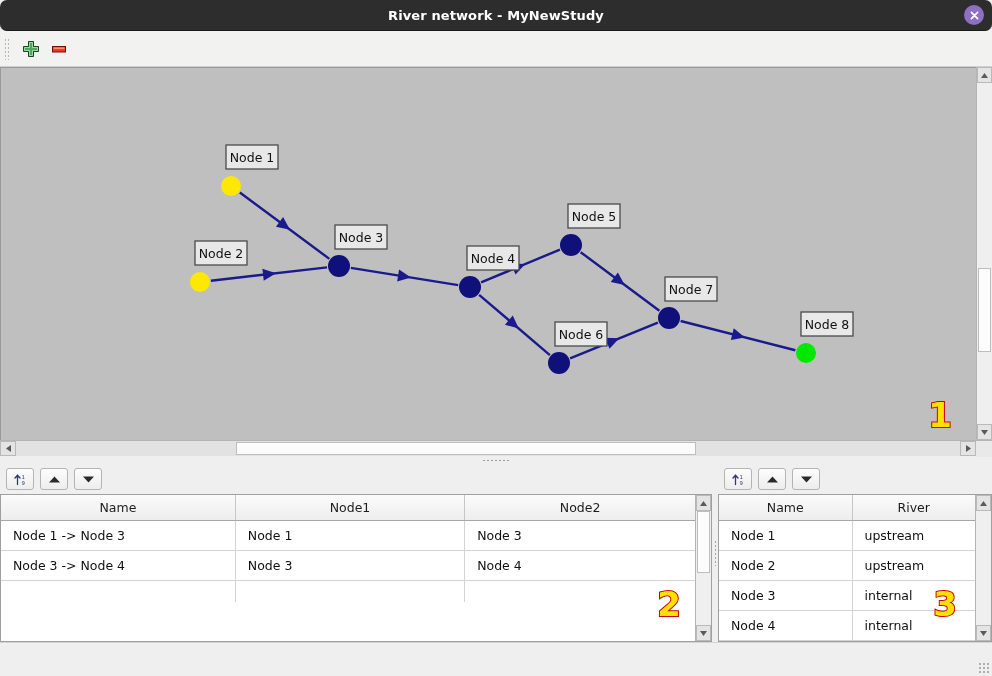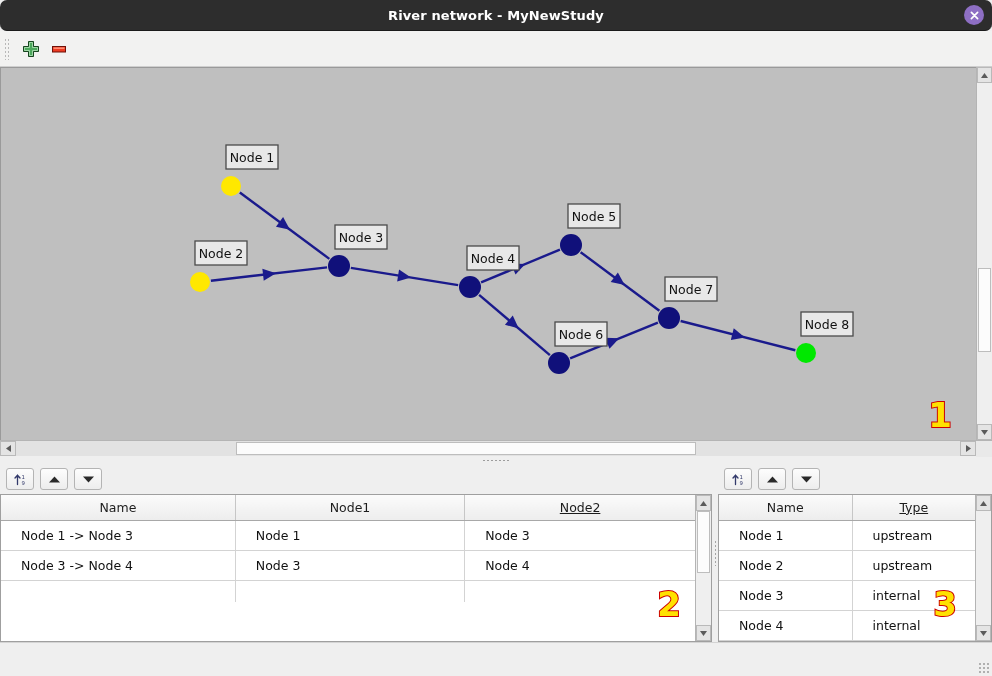--- a/index.html
+++ b/index.html
@@ -189,28 +189,28 @@
   thead th {
     height: 25px;
     background: linear-gradient(#fbfbfb, #ededed);
     border-right: 1px solid #c6c6c6;
     border-bottom: 1px solid #a8a8a8;
     font-size: 12.5px; font-weight: normal;
     color: #1c1c1c;
     text-align: center;
     cursor: pointer;
   }
-  thead th:last-child { border-right: none; text-decoration: underline; }
+  thead th:last-child { border-right: none; }
   tbody td {
     height: 30px;
     border-right: 1px solid #d3d3d3;
     border-bottom: 1px solid #d3d3d3;
     font-size: 12.5px;
     color: #111;
-    padding-left: 20px;
+    padding-left: 12px;
     background: #ffffff;
     white-space: nowrap; overflow: hidden; text-overflow: ellipsis;
   }
   tbody td:last-child { border-right: none; }
   tbody tr.filler td { height: 22px; border-bottom: none; }
 
   .statusbar {
     height: 34px; flex: 0 0 34px;
     background: #efefef;
     border-top: 1px solid #d4d4d4;
@@ -481,21 +481,21 @@
       <div class="table-area" style="position:relative;">
         <div class="table-scroll">
           <table>
             <colgroup>
                 <col style="width:133px">
                 <col style="width:auto">
               </colgroup>
             <thead>
                 <tr id="nodes-head">
                   <th>Name</th>
-                  <th>Type</th>
+                  <th>River</th>
                 </tr>
               </thead>
             <tbody id="nodes-body">
                 <tr>
                   <td>Node 1</td>
                   <td>upstream</td>
                 </tr>
                 <tr>
                   <td>Node 2</td>
                   <td>upstream</td>

